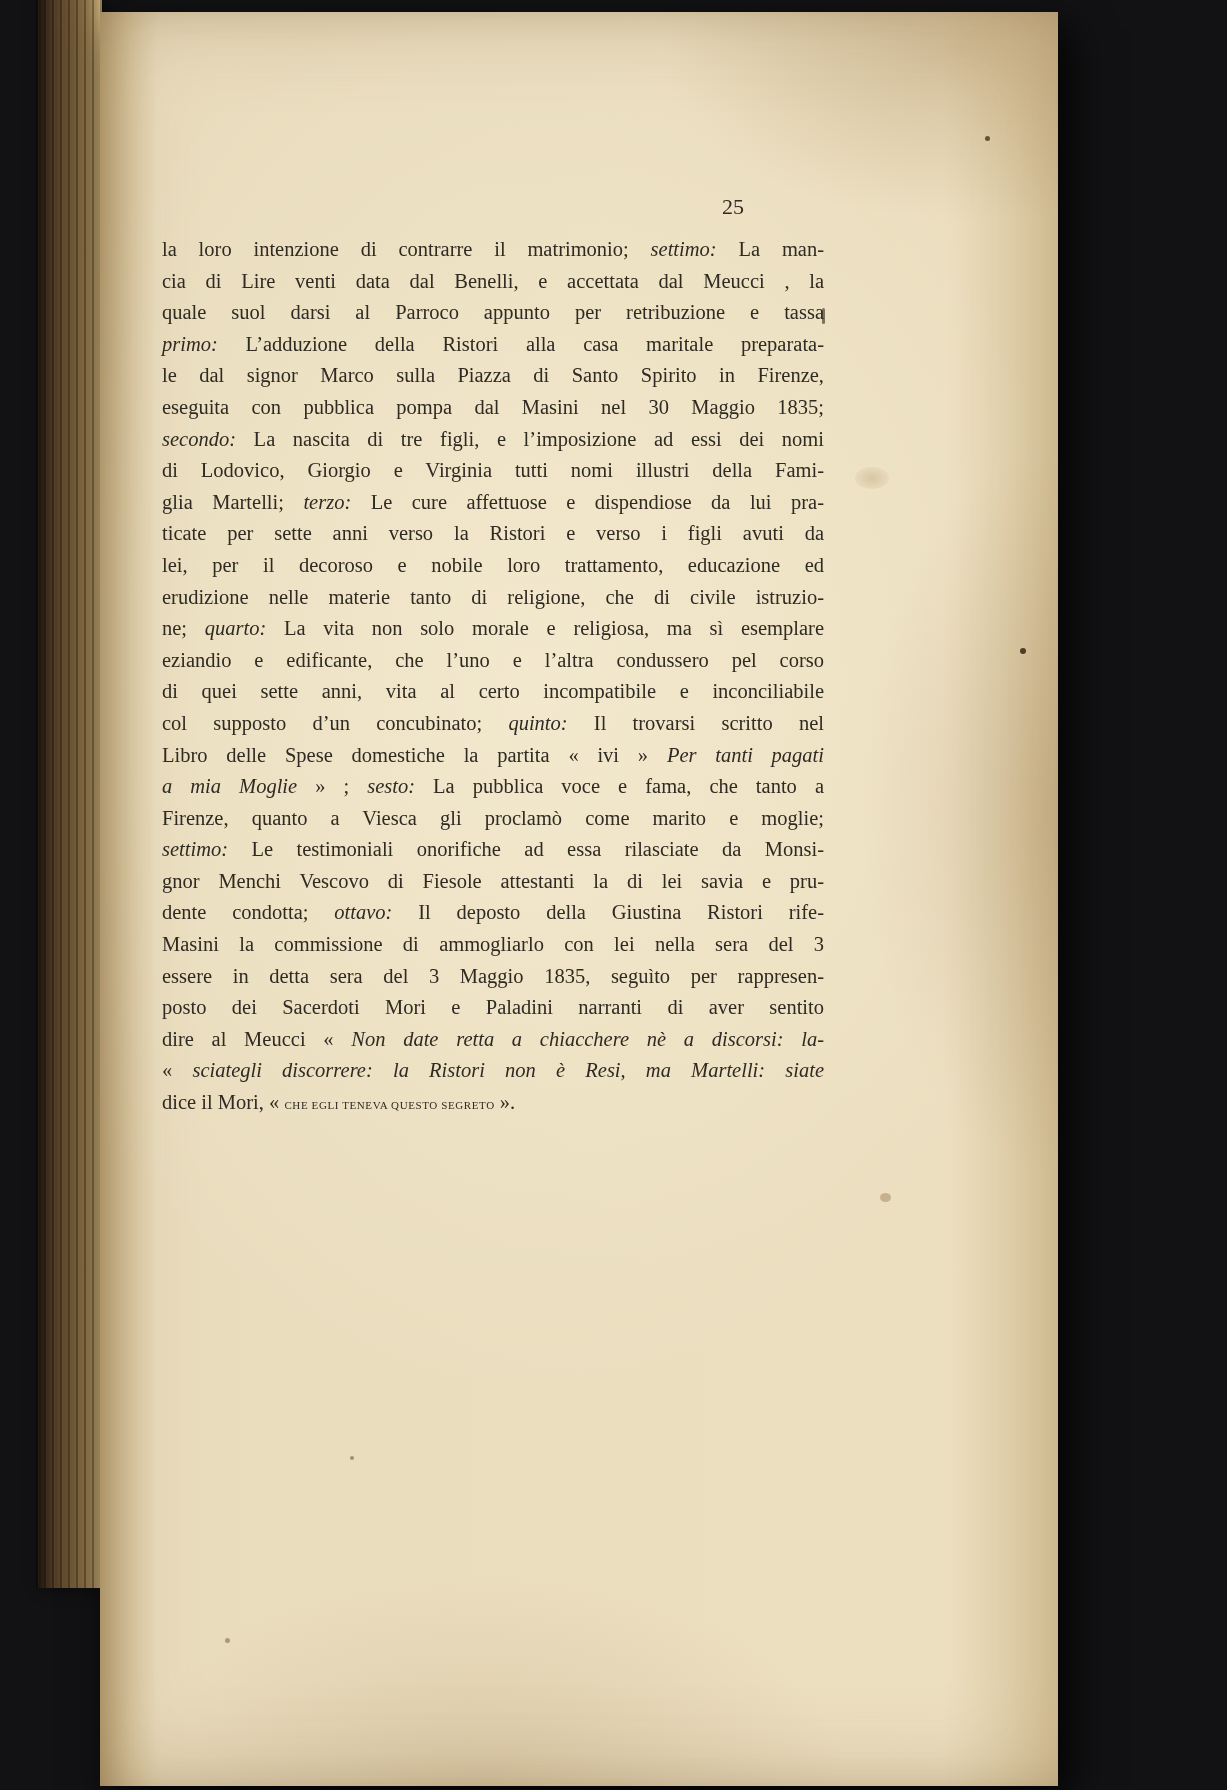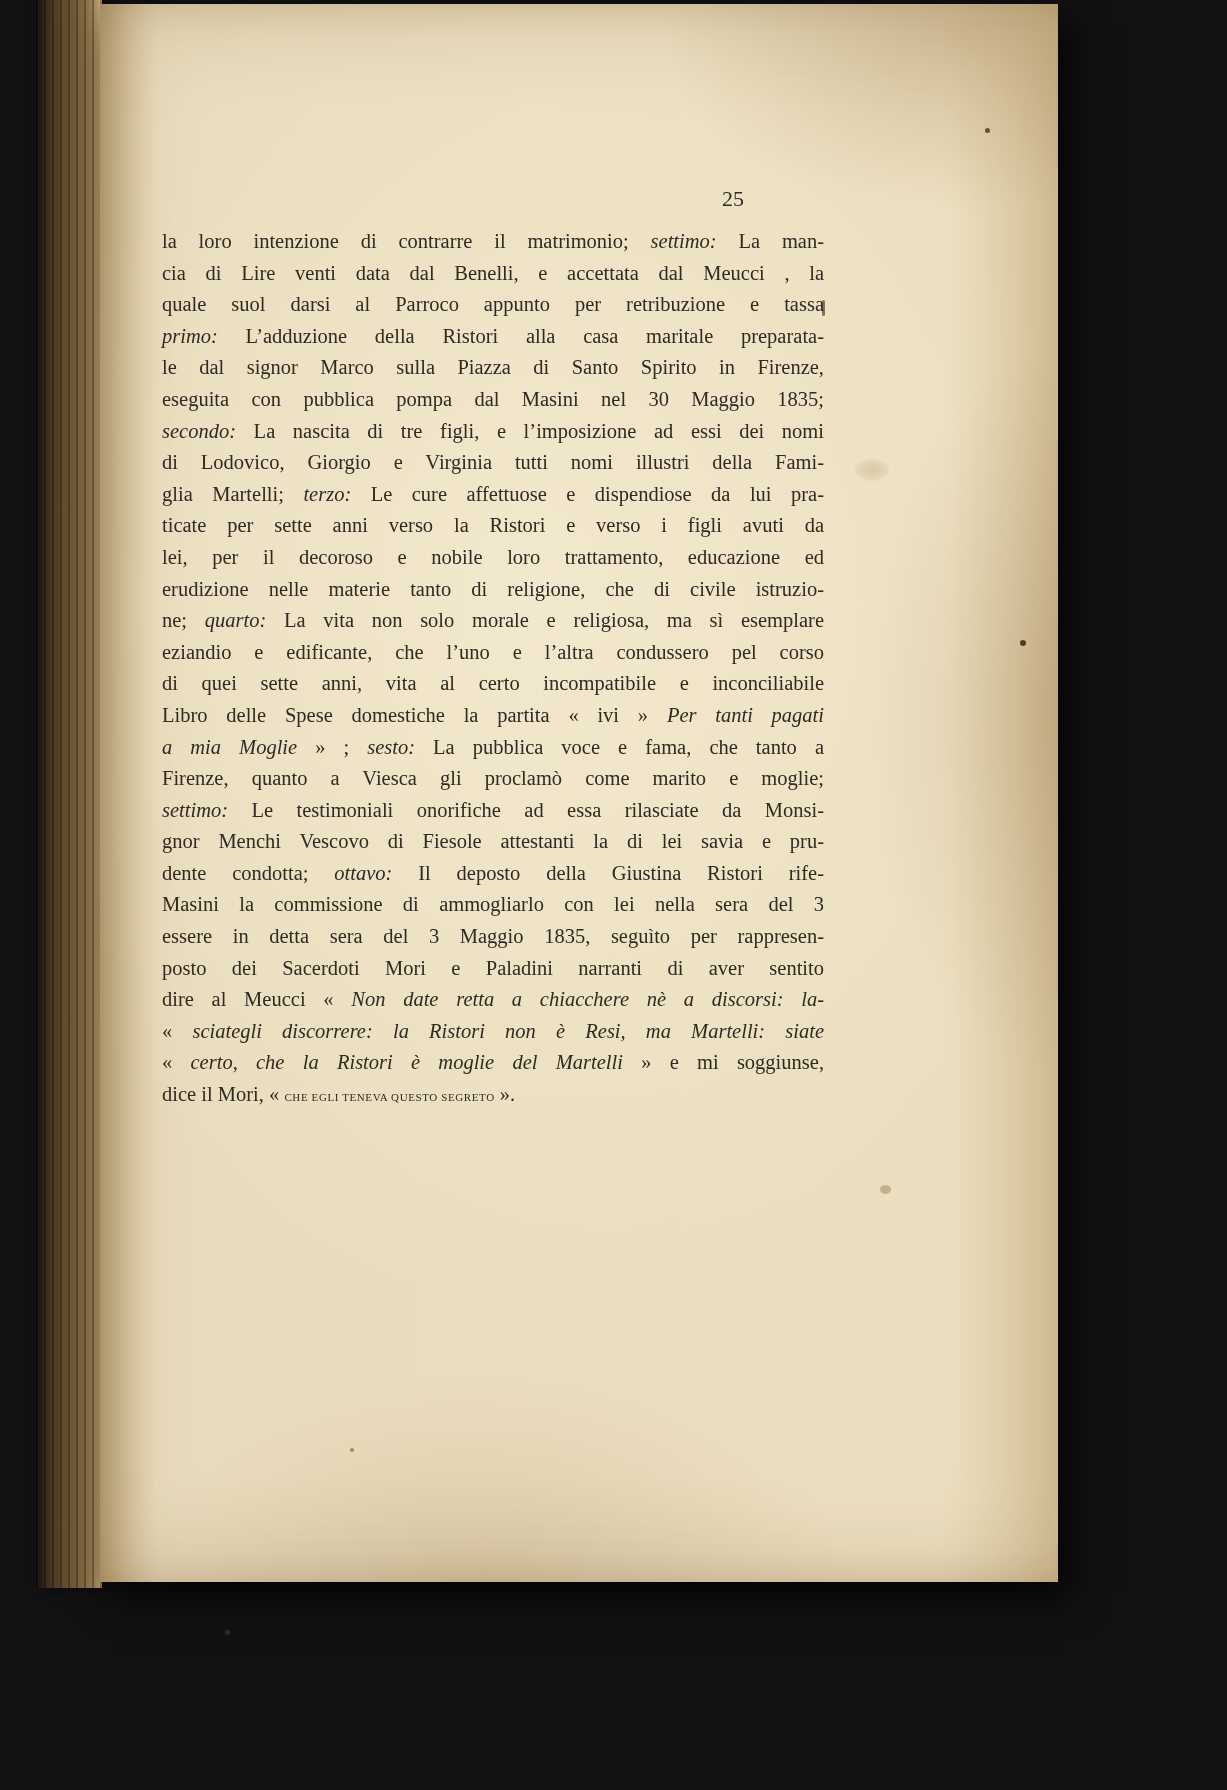--- a/index.html
+++ b/index.html
@@ -14,21 +14,21 @@
   
   .binding{
     position:absolute;left:36px;top:0;width:66px;height:1588px;
     background-image:
       repeating-linear-gradient(90deg, rgba(0,0,0,0.28) 0 2px, rgba(255,255,255,0.04) 2px 3px, transparent 3px 8px),
       linear-gradient(90deg,#0d0a07 0%,#281c11 8%,#46331f 22%,#5e472b 38%,#6c5433 52%,#7b623c 64%,#8e7347 77%,#ab905f 89%,#cdb583 100%);
     box-shadow: 6px 0 14px rgba(0,0,0,0.5);
   }
   
   .page{
-    position:absolute;left:100px;top:4px;width:958px;height:1578px;
+    position:absolute;left:100px;top:12px;width:958px;height:1774px;
     background-color:#e8dcbd;
     background-image:
       radial-gradient(ellipse 430px 250px at 90% 2%, rgba(150,110,60,0.28), rgba(150,110,60,0) 70%),
       radial-gradient(ellipse 280px 520px at 100% 45%, rgba(140,100,55,0.20), rgba(140,100,55,0) 70%),
       radial-gradient(ellipse 520px 300px at 40% 100%, rgba(140,100,55,0.16), rgba(140,100,55,0) 70%),
       radial-gradient(ellipse 700px 900px at 45% 38%, rgba(255,249,228,0.40), rgba(255,249,228,0) 80%),
       linear-gradient(90deg,#d7c294 0%,#e9dcbd 6%,#ecdfc0 88%,#ddcaa2 100%);
     box-shadow:
       inset 26px 0 46px -22px rgba(95,65,30,0.45),
       inset 0 0 95px rgba(120,85,40,0.30),
@@ -75,32 +75,32 @@
         <div class="line"><span class="s-r">eseguita con pubblica pompa dal Masini nel 30 Maggio 1835;</span></div>
         <div class="line"><span class="s-i">secondo:</span><span class="s-r"> La nascita di tre figli, e l’imposizione ad essi dei nomi</span></div>
         <div class="line"><span class="s-r">di Lodovico, Giorgio e Virginia tutti nomi illustri della Fami-</span></div>
         <div class="line"><span class="s-r">glia Martelli; </span><span class="s-i">terzo:</span><span class="s-r"> Le cure affettuose e dispendiose da lui pra-</span></div>
         <div class="line"><span class="s-r">ticate per sette anni verso la Ristori e verso i figli avuti da</span></div>
         <div class="line"><span class="s-r">lei, per il decoroso e nobile loro trattamento, educazione ed</span></div>
         <div class="line"><span class="s-r">erudizione nelle materie tanto di religione, che di civile istruzio-</span></div>
         <div class="line"><span class="s-r">ne; </span><span class="s-i">quarto:</span><span class="s-r"> La vita non solo morale e religiosa, ma sì esemplare</span></div>
         <div class="line"><span class="s-r">eziandio e edificante, che l’uno e l’altra condussero pel corso</span></div>
         <div class="line"><span class="s-r">di quei sette anni, vita al certo incompatibile e inconciliabile</span></div>
+        <div class="line"><span class="s-r">col supposto d’un concubinato; </span><span class="s-i">quinto:</span><span class="s-r"> Il trovarsi scritto nel</span></div>
         <div class="line"><span class="s-r">Libro delle Spese domestiche la partita « ivi » </span><span class="s-i">Per tanti pagati</span></div>
         <div class="line"><span class="s-i">a mia Moglie</span><span class="s-r"> » ; </span><span class="s-i">sesto:</span><span class="s-r"> La pubblica voce e fama, che tanto a</span></div>
         <div class="line"><span class="s-r">Firenze, quanto a Viesca gli proclamò come marito e moglie;</span></div>
         <div class="line"><span class="s-i">settimo:</span><span class="s-r"> Le testimoniali onorifiche ad essa rilasciate da Monsi-</span></div>
         <div class="line"><span class="s-r">gnor Menchi Vescovo di Fiesole attestanti la di lei savia e pru-</span></div>
         <div class="line"><span class="s-r">dente condotta; </span><span class="s-i">ottavo:</span><span class="s-r"> Il deposto della Giustina Ristori rife-</span></div>
         <div class="line"><span class="s-r">Masini la commissione di ammogliarlo con lei nella sera del 3</span></div>
         <div class="line"><span class="s-r">essere in detta sera del 3 Maggio 1835, seguìto per rappresen-</span></div>
         <div class="line"><span class="s-r">posto dei Sacerdoti Mori e Paladini narranti di aver sentito</span></div>
         <div class="line"><span class="s-r">dire al Meucci « </span><span class="s-i">Non date retta a chiacchere nè a discorsi: la-</span></div>
         <div class="line"><span class="s-r">« </span><span class="s-i">sciategli discorrere: la Ristori non è Resi, ma Martelli: siate</span></div>
-        <div class="line"><span class="s-r">« </span><span class="s-i">certo, che la Ristori è moglie del Martelli</span><span class="s-r"> » e mi soggiunse,</span></div>
         <div class="line para-end"><span class="s-r">dice il Mori, « </span><span class="s-sc">CHE EGLI TENEVA QUESTO SEGRETO</span><span class="s-r"> ».</span></div>
       </div>
     <div class="speck s1"></div>
     <div class="speck s2"></div>
     <div class="speck s3"></div>
     <div class="speck s4"></div>
     <div class="speck s5"></div>
     <div class="speck s6"></div>
     <div class="speck s7"></div>
   </div>

